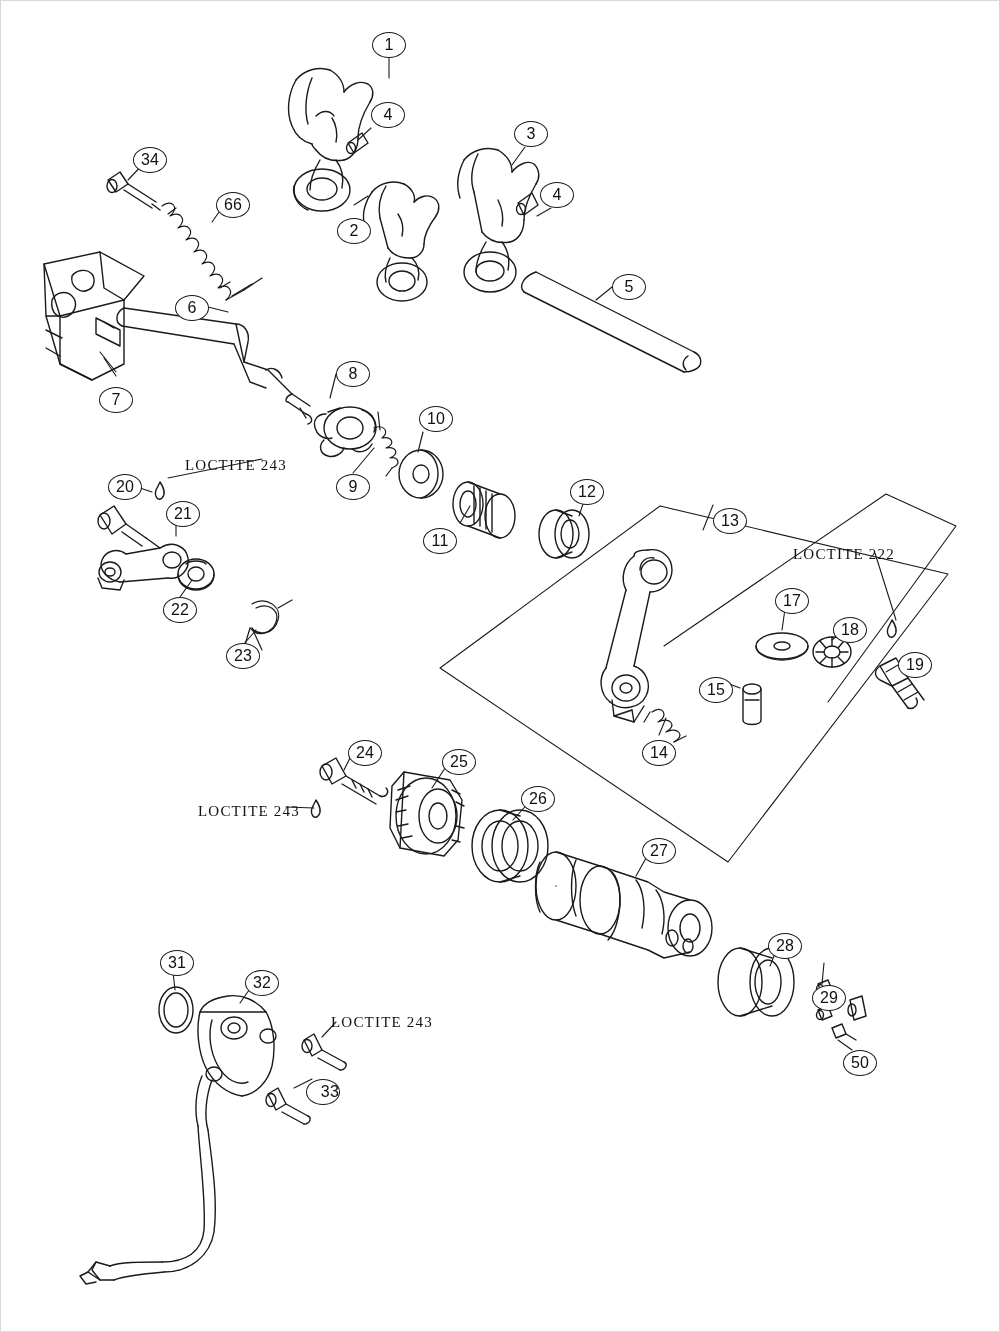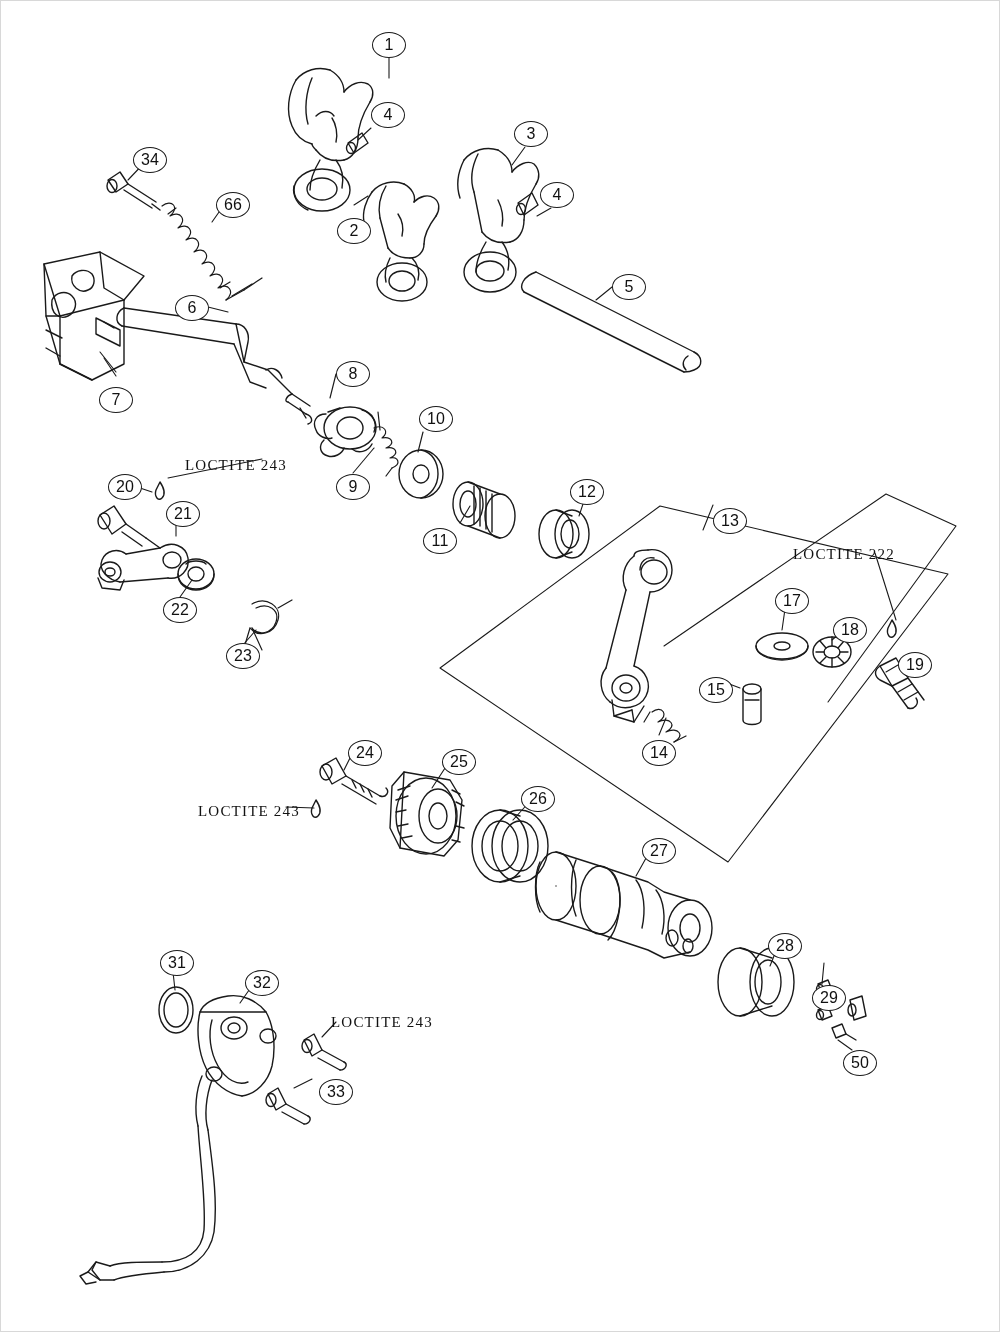--- a/index.html
+++ b/index.html
@@ -501,21 +501,21 @@
   <div class="callout" style="left:226px; top:643px;">23</div>
   <div class="callout" style="left:348px; top:740px;">24</div>
   <div class="callout" style="left:442px; top:749px;">25</div>
   <div class="callout" style="left:521px; top:786px;">26</div>
   <div class="callout" style="left:642px; top:838px;">27</div>
   <div class="callout" style="left:768px; top:933px;">28</div>
   <div class="callout" style="left:812px; top:985px;">29</div>
   <div class="callout" style="left:843px; top:1050px;">50</div>
   <div class="callout" style="left:160px; top:950px;">31</div>
   <div class="callout" style="left:245px; top:970px;">32</div>
-  <div class="callout" style="left:319px; top:1079px;">33</div>
+  <div class="callout" style="left:306px; top:1079px;text-align:right;">33</div>
   <div class="callout" style="left:133px; top:147px;">34</div>
   <div class="callout" style="left:216px; top:192px;">66</div>
 
   <div class="note" style="left:185px; top:457px;">LOCTITE 243</div>
   <div class="note" style="left:793px; top:546px;">LOCTITE 222</div>
   <div class="note" style="left:198px; top:803px;">LOCTITE 243</div>
   <div class="note" style="left:331px; top:1014px;">LOCTITE 243</div>
 
   <div class="frame"></div>
 </div>

